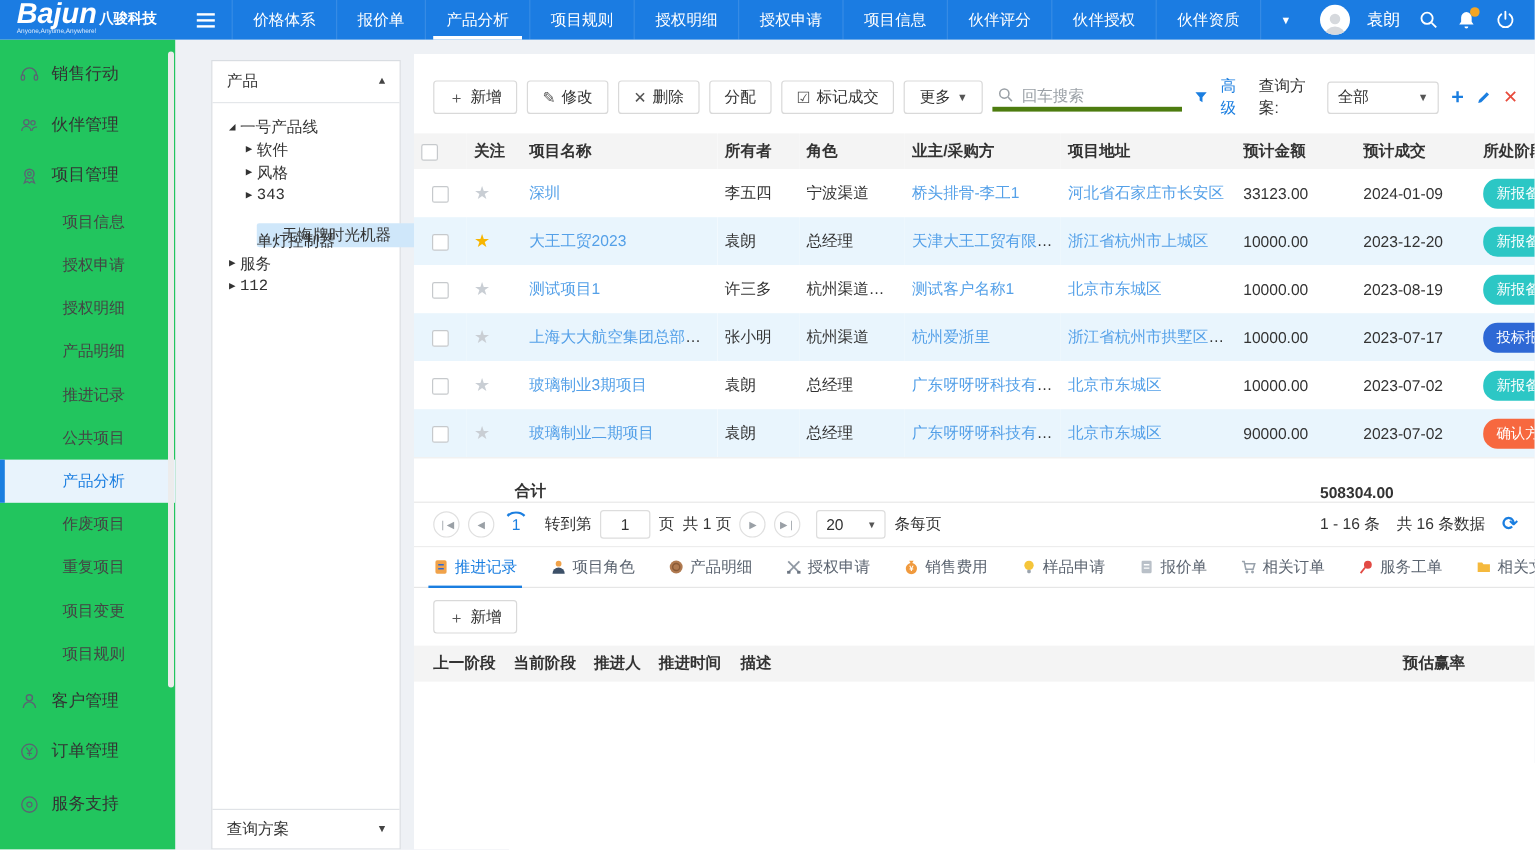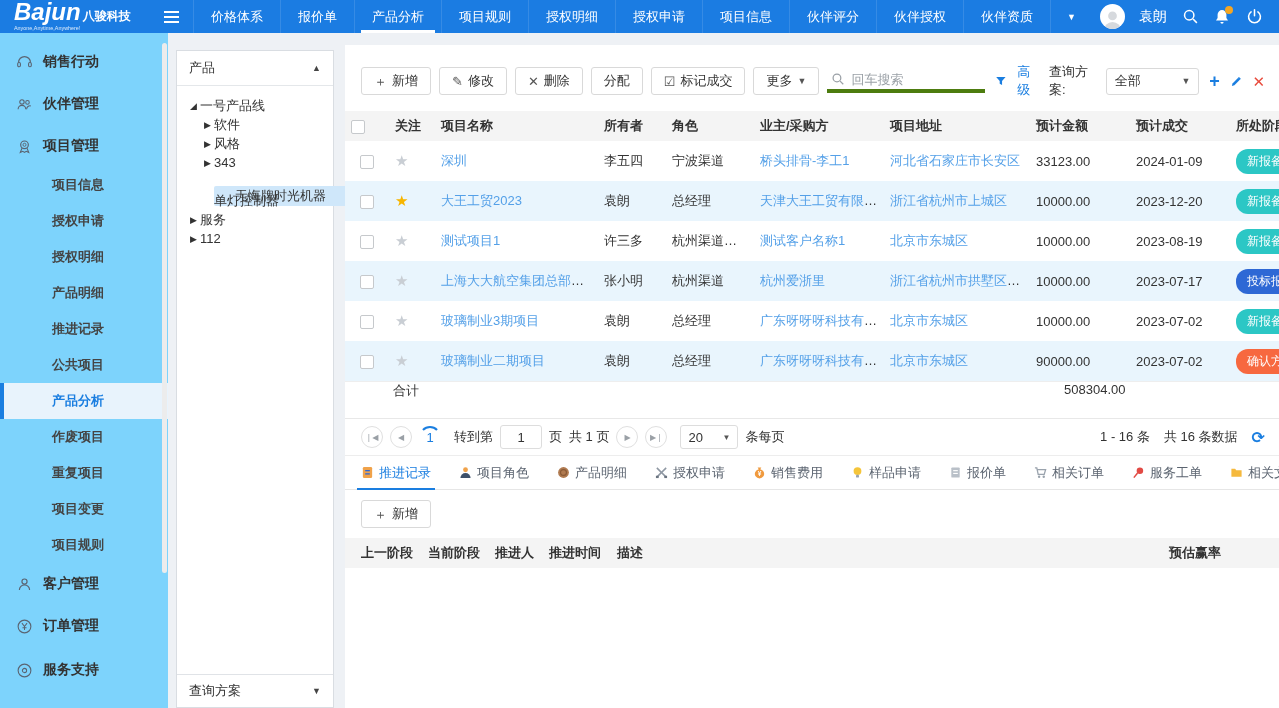--- a/index.html
+++ b/index.html
@@ -20,29 +20,29 @@
   .nav-item:last-child { border-right:1px solid rgba(255,255,255,.12); }
   .nav-item.active::after { content:""; position:absolute; left:6px; right:6px; bottom:0; height:3px; background:#fff; }
   .nav-caret { font-size:9px; padding:0 16px; display:flex; align-items:center; cursor:pointer; }
   .nav-right { margin-left:auto; display:flex; align-items:center; gap:14px; padding-right:16px; }
   .avatar { width:25px; height:25px; border-radius:50%; background:#fff; overflow:hidden; display:flex; align-items:flex-end; justify-content:center; }
   .user-name { font-size:14px; }
   .nav-icon { width:18px; height:18px; position:relative; cursor:pointer; display:flex; align-items:center; justify-content:center; }
   .bell-dot { position:absolute; top:-2px; right:-2px; width:8px; height:8px; border-radius:50%; background:#f5a623; }
 
   
-  .sidebar { position:absolute; top:33px; left:0; width:168px; bottom:0; background:#7dd3fc; overflow:hidden; padding-top:8px;font-weight:bold; }
+  .sidebar { position:absolute; top:33px; left:0; width:146px; bottom:0; background:#22c55e; overflow:hidden; padding-top:8px; }
   .side-group { height:42px; display:flex; align-items:center; gap:10px; padding-left:16px; font-size:14px; color:#333; cursor:pointer; }
   .side-sub { height:36px; display:flex; align-items:center; padding-left:52px; font-size:13px; color:#444; cursor:pointer; position:relative; }
   .side-sub.active { background:#e8f3fc; color:#1a7ee0; }
   .side-sub.active::before { content:""; position:absolute; left:0; top:0; bottom:0; width:4px; background:#1a7ee0; }
   .side-scroll { position:absolute; right:1px; top:10px; width:5px; height:530px; background:#ececec; border-radius:3px; }
 
   
-  .tree-panel { position:absolute; top:50px; left:176px; width:158px; bottom:0; background:#fff; border:1px solid #d9dde2; }
+  .tree-panel { position:absolute; top:50px; left:176px; width:158px; bottom:0; background:#fff; border:1px solid #d9dde2;font-family:Liberation Mono, monospace; }
   .tree-header { height:35px; display:flex; align-items:center; justify-content:space-between; padding:0 12px; border-bottom:1px solid #e4e7ea; font-size:13px; color:#333; }
   .tree-collapse { font-size:9px; color:#444; cursor:pointer; }
   .tree-body { padding:10px 6px; }
   .tree-node { display:flex; align-items:center; height:19px; font-size:13px; color:#333; cursor:pointer; white-space:nowrap; }
   .tree-node .arrow { width:13px; font-size:9px; color:#333; flex:none; text-align:center; }
   .tn-l0 { padding-left:4px; }
   .tn-l1 { padding-left:18px; }
   .tn-leaf { padding-left:31px; }
   .tree-sel { background:#cfe7fa; border-radius:2px; padding:1px 21px;margin-top:29px; }
   .tree-footer { position:absolute; bottom:0; left:0; right:0; height:33px; border-top:1px solid #e0e3e7; display:flex; align-items:center; justify-content:space-between; padding:0 12px; font-size:13px; color:#333; cursor:pointer; }
@@ -74,21 +74,21 @@
   .c-center { text-align:center; }
   .lnk { color:#54a0e8; cursor:pointer; }
   .star { font-size:15px; color:#c9ced4; cursor:pointer; }
   .star.on { color:#f7b500; }
   .cbx { width:14px; height:14px; border:1px solid #c6c9cc; border-radius:2px; background:#fff; display:inline-block; vertical-align:middle; cursor:pointer; }
   .badge { display:inline-block; padding:4px 11px; border-radius:12px; color:#fff; font-size:12px; }
   .badge-teal { background:#2cc7c5; }
   .badge-blue { background:#2e68d5; }
   .badge-orange { background:#f7683f; }
 
-  .summary-row { display:flex; align-items:flex-start; height:37px; border-top:1px solid #eee; font-weight:normal; font-size:13px; }
+  .summary-row { display:flex; align-items:flex-end; height:37px; border-top:1px solid #eee; font-weight:bold; font-size:13px;padding-left:36px; }
   .summary-label { margin-left:48px; }
   .summary-total { margin-left:645px; }
 
   
   .pager { display:flex; align-items:center; height:37px; border-top:1px solid #e8e8e8; padding:0 14px 0 16px; gap:7px; font-size:13px; color:#333; }
   .pg-btn { width:22px; height:22px; border:1px solid #e0e0e0; border-radius:50%; display:flex; align-items:center; justify-content:center; color:#9aa0a6; font-size:8px; cursor:pointer; background:#fff; gap:1px; }
   .pg-cur { width:22px; height:22px; border-radius:50%; border:2px solid transparent; border-top-color:#1a7ee0; display:flex; align-items:center; justify-content:center; color:#1a7ee0; font-size:13px; }
   .pg-input { width:42px; height:24px; border:1px solid #ddd; border-radius:3px; text-align:center; font-size:13px; color:#333; outline:none; font-family:inherit; }
   .pg-select { display:flex; align-items:center; justify-content:space-between; width:58px; height:24px; border:1px solid #ddd; border-radius:3px; padding:0 7px; cursor:pointer; }
   .pg-select .caret { font-size:8px; color:#555; }

